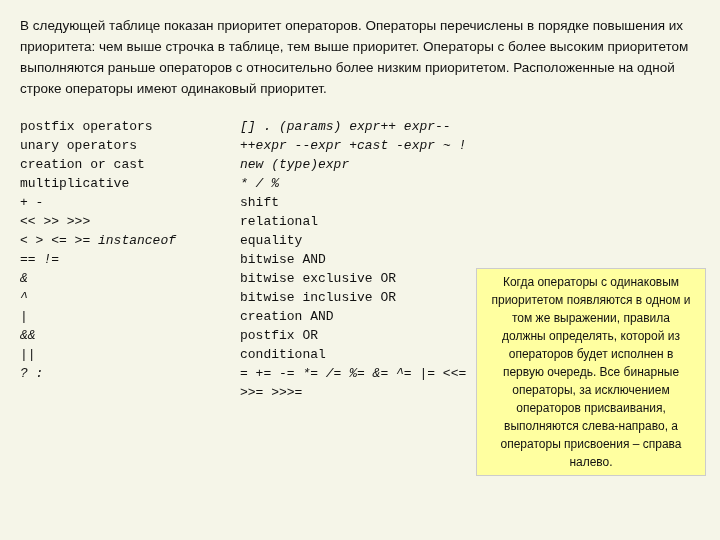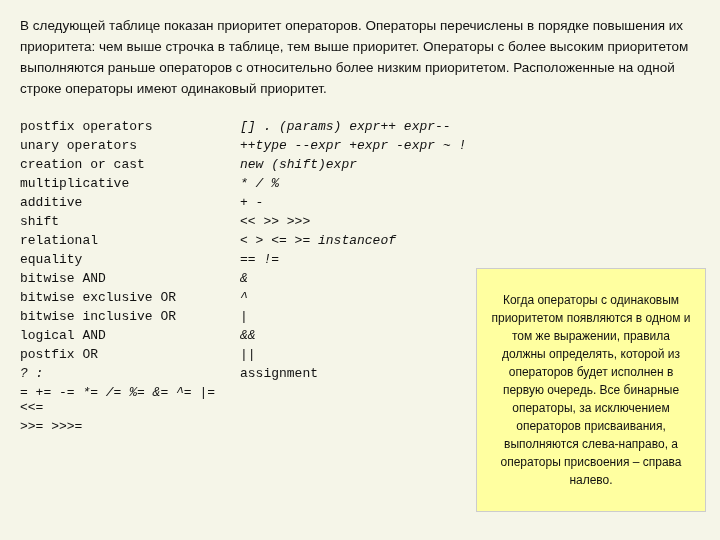--- a/index.html
+++ b/index.html
@@ -39,62 +39,61 @@
       font-style: italic;
     }
 
     .tooltip-box {
       position: absolute;
       top: 268px;
       right: 14px;
       width: 230px;
       background: #ffffa0;
       border: 1px solid #ccc;
-      padding: 22px 12px;
+      padding: 4px 12px;
       font-family: Arial, sans-serif;
       font-size: 12px;
       line-height: 1.5;
       color: #111;
       text-align: center;
     }
   </style>
 </head>
 <body>
 
 <p class="intro-text">В следующей таблице показан приоритет операторов. Операторы перечислены в порядке повышения их приоритета: чем выше строчка в таблице, тем выше приоритет. Операторы с более высоким приоритетом выполняются раньше операторов с относительно более низким приоритетом. Расположенные на одной строке операторы имеют одинаковый приоритет.</p>
 
 <div class="operator-table">
 <div class="op-name">postfix operators</div>
     <div class="op-value">[] . (params) expr++ expr--</div>
     <div class="op-name">unary operators</div>
-    <div class="op-value">++type --expr +expr -expr ~ !</div>
+    <div class="op-value">++expr --expr +cast -expr ~ !</div>
     <div class="op-name">creation or cast</div>
-    <div class="op-value">new (shift)expr</div>
+    <div class="op-value">new (type)expr</div>
     <div class="op-name">multiplicative</div>
     <div class="op-value">* / %</div>
-    <div class="op-name">additive</div>
     <div class="op-value">+ -</div>
     <div class="op-name">shift</div>
     <div class="op-value">&lt;&lt; &gt;&gt; &gt;&gt;&gt;</div>
     <div class="op-name">relational</div>
     <div class="op-value">&lt; &gt; &lt;= &gt;= instanceof</div>
     <div class="op-name">equality</div>
     <div class="op-value">== !=</div>
     <div class="op-name">bitwise AND</div>
     <div class="op-value">&amp;</div>
     <div class="op-name">bitwise exclusive OR</div>
     <div class="op-value">^</div>
     <div class="op-name">bitwise inclusive OR</div>
     <div class="op-value">|</div>
-    <div class="op-name">logical AND</div>
+    <div class="op-name">creation AND</div>
     <div class="op-value">&amp;&amp;</div>
     <div class="op-name">postfix OR</div>
     <div class="op-value">||</div>
+    <div class="op-name">conditional</div>
     <div class="op-value">? :</div>
-    <div class="op-name">assignment</div>
     <div class="op-value">= += -= *= /= %= &amp;= ^= |= &lt;&lt;=</div>
     <div class="op-name"></div>
     <div class="op-value">&gt;&gt;= &gt;&gt;&gt;=</div>
   </div>
 
 <div class="tooltip-box">
   <span>Когда операторы с одинаковым приоритетом появляются в одном и том же выражении, правила должны определять, которой из операторов будет исполнен в первую очередь. Все бинарные операторы, за исключением операторов присваивания, выполняются слева-направо, а операторы присвоения – справа налево.</span>
 </div>
 
 </body></html>

